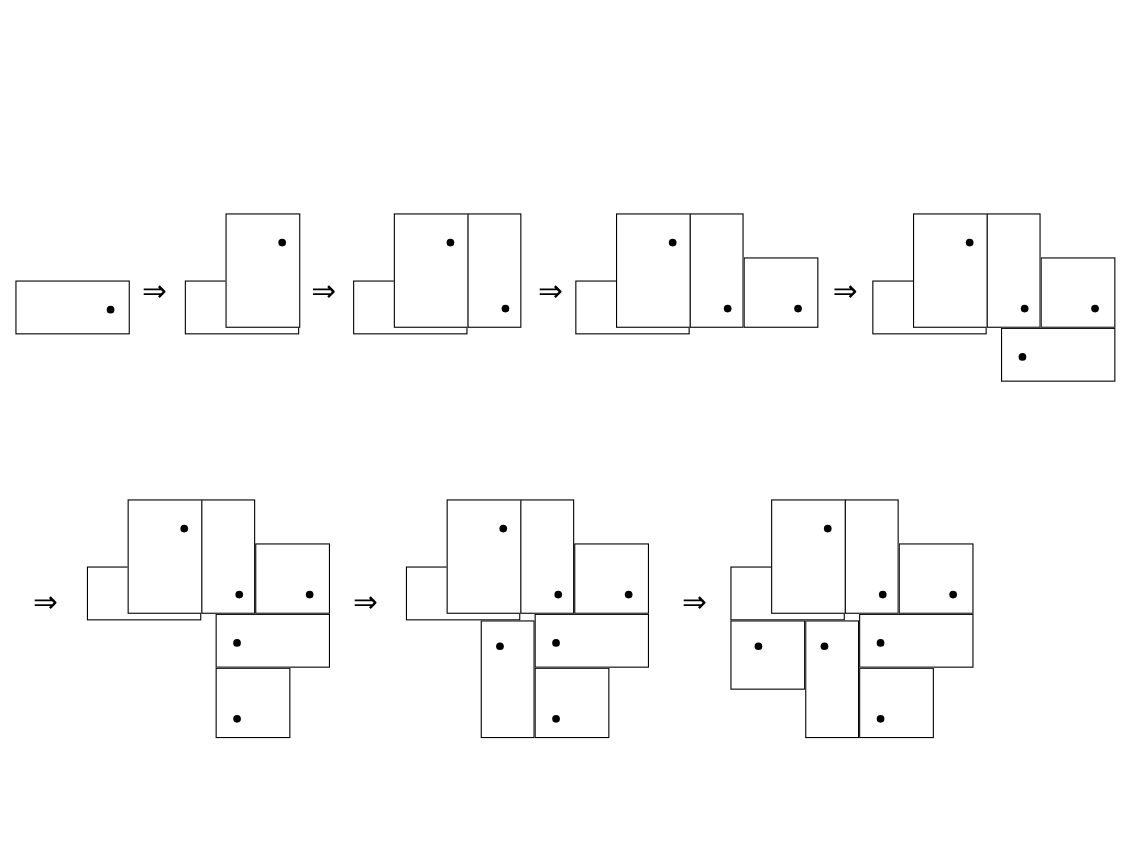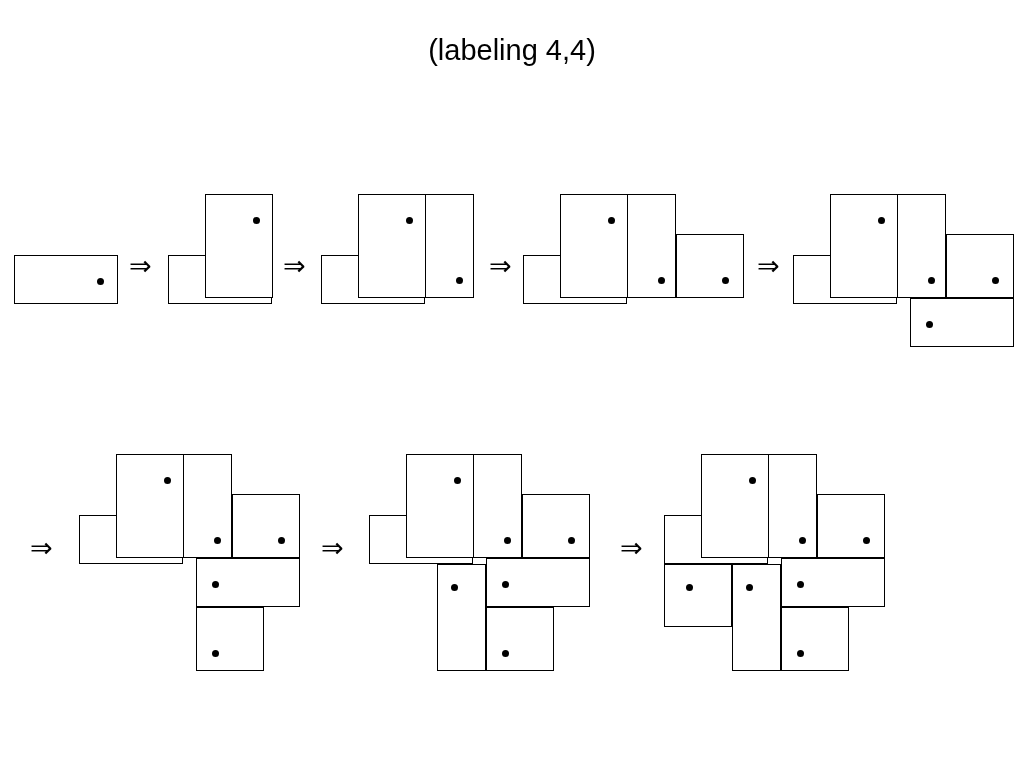--- a/index.html
+++ b/index.html
@@ -48,21 +48,20 @@
     width: 7px;
     height: 7px;
     border-radius: 50%;
     background: #000000;
   }
 </style>
 </head>
 <body>
 
 <div id="title-block">
-  <span class="title-line">(labeling 4,4)</span>
 </div>
 
 <div id="diagram-root">
     <div class="stage" style="left: 14px; top: 190px;">
       <div class="tile" style="left: 0px; top: 65px; width: 104px; height: 49px; border-color: rgb(0, 0, 0); background: rgb(255, 255, 255);">
         <span class="dot" style="left: 81.5px; top: 21.5px; width: 7px; height: 7px; background: rgb(0, 0, 0);"></span>
       </div>
     </div>
     <span class="arrow" style="left: 129px; top: 252px;">⇒</span>
     <div class="stage" style="left: 168px; top: 190px;">

